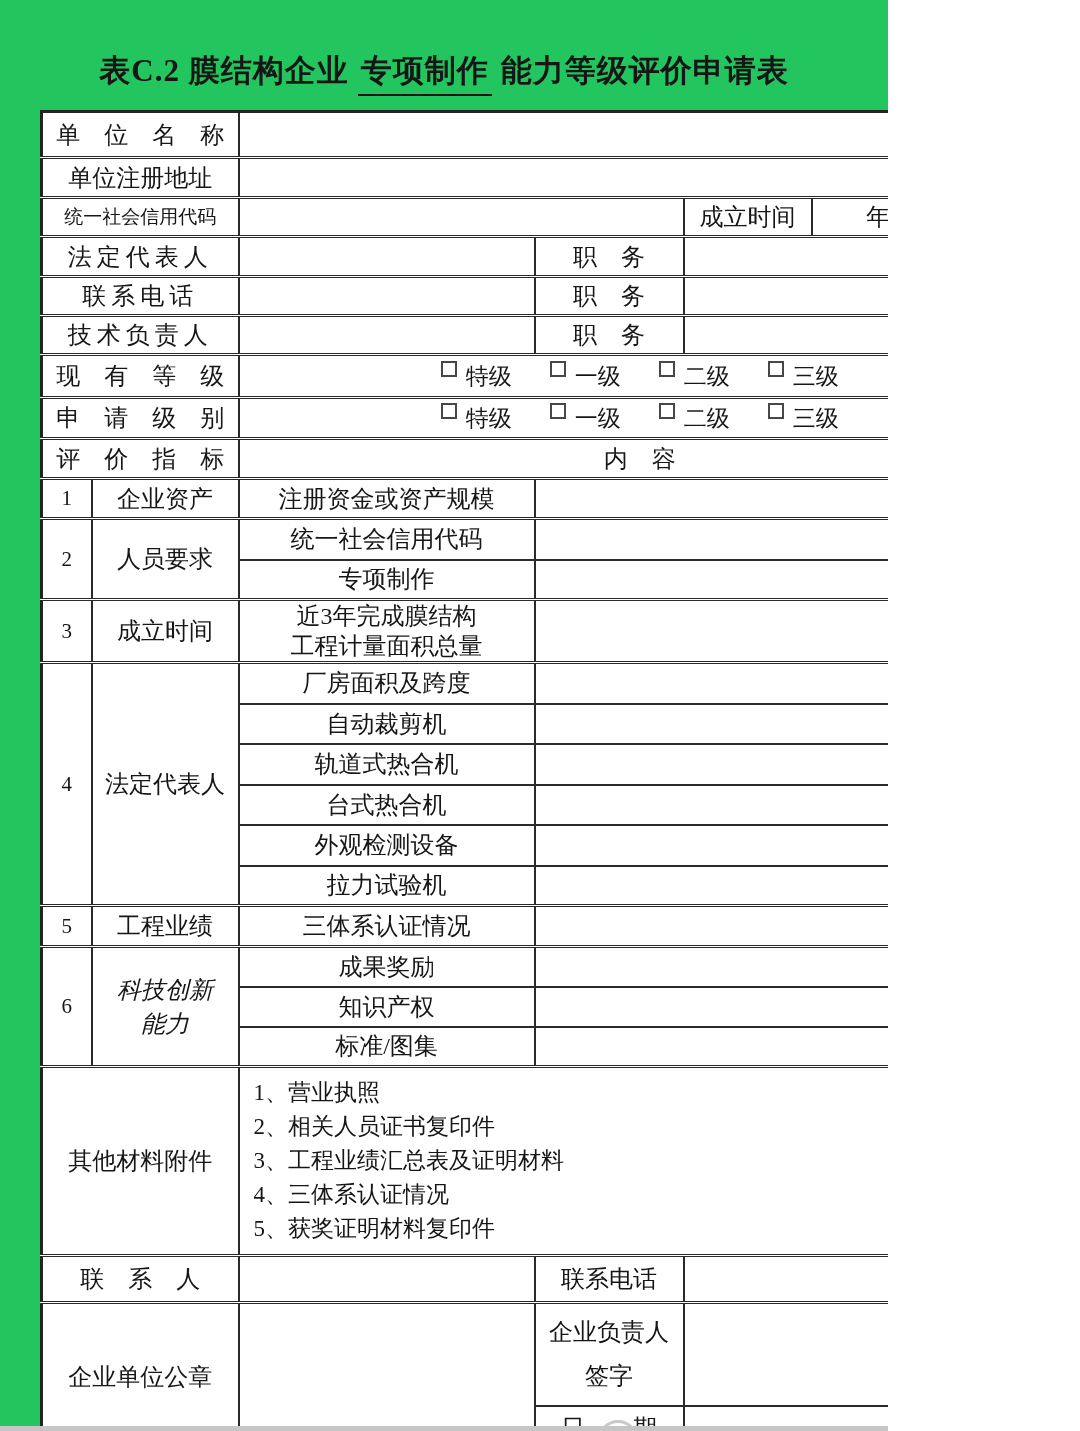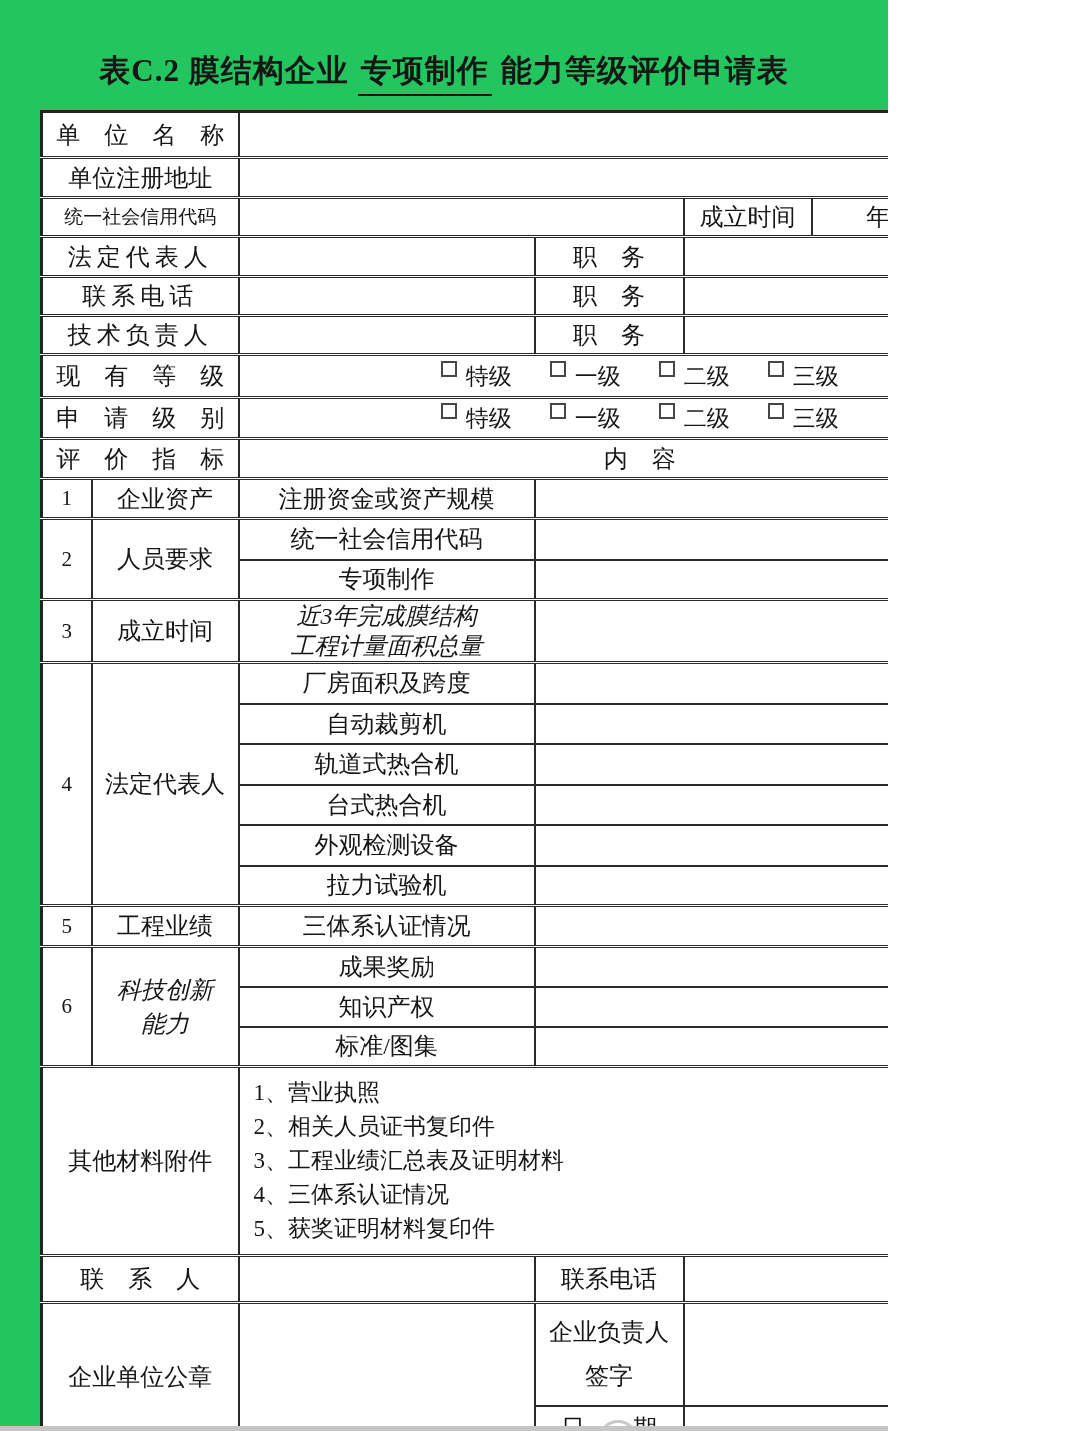--- a/index.html
+++ b/index.html
@@ -26,21 +26,21 @@
   }
   td {
     border:2px solid #2a2a2a; padding:0; text-align:center;
     font-size:24px; overflow:hidden; vertical-align:middle;
   }
   tr.sep > td { border-top:3px double #2a2a2a; }
 
   .ls    { letter-spacing:5px; }          
   .small { font-size:19px;text-align:center; }              
   .num   { font-size:21px; }              
-  .pre   { white-space:pre-line; line-height:30px;font-style:italic; }
+  .pre   { white-space:pre-line; line-height:30px; }
   .cat2  { padding:0 24px; line-height:34px;font-style:italic; }  
   .sign  { line-height:44px; padding:0 12px; }  
 
   .opts  { display:flex; justify-content:center; align-items:center; gap:38px; font-size:23px; }
   .opt   { display:flex; align-items:flex-start; }
   .cb    { width:12px; height:12px; border:2px solid #474747; display:inline-block;
            margin-right:9px; background:#fff; flex:0 0 auto; }
 
   .attach { text-align:left; padding:8px 6px 8px 14px; font-size:23px; }
   .attach div { line-height:34px; }

